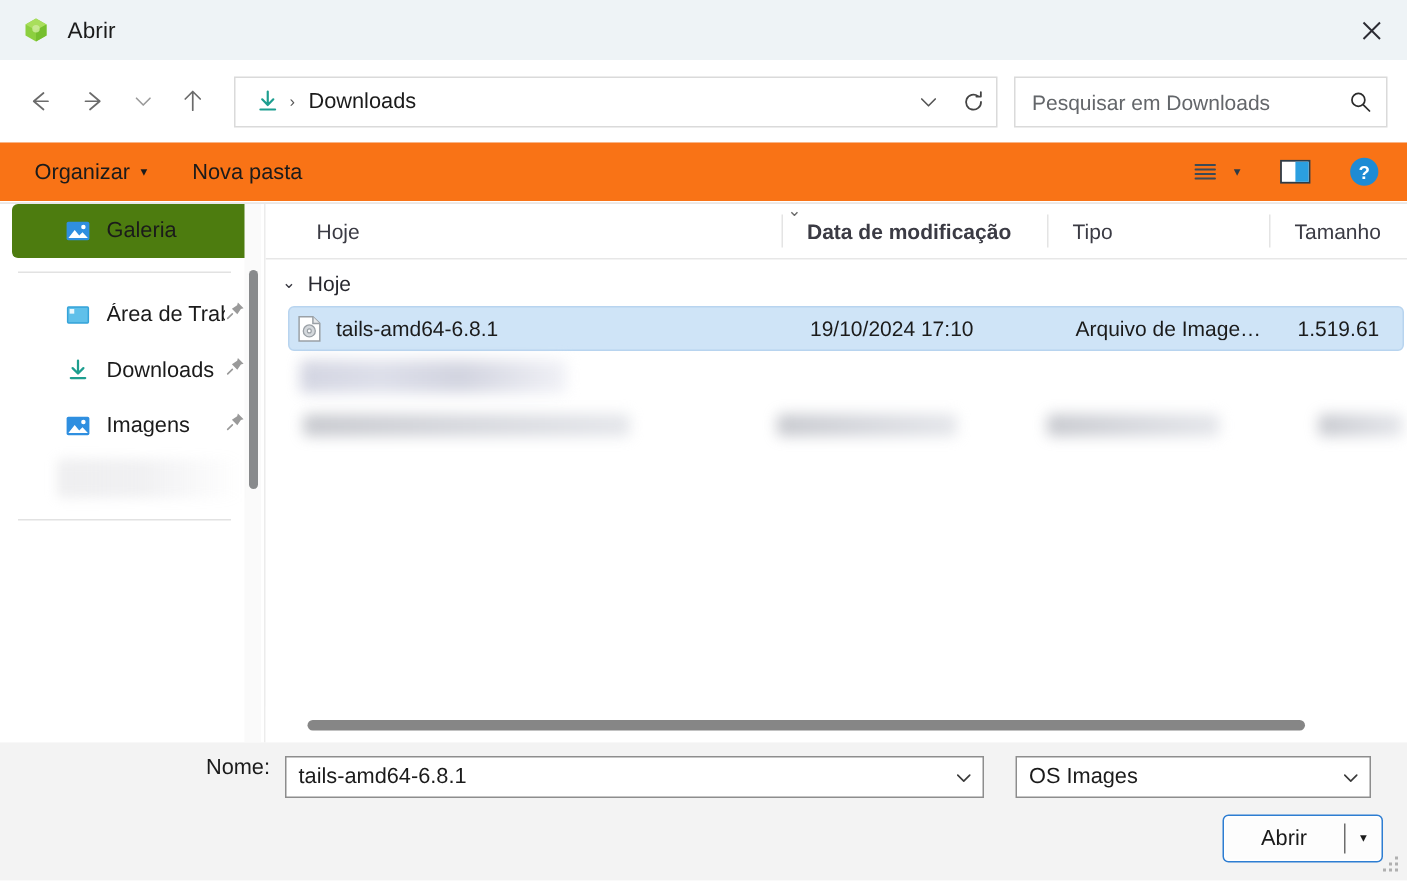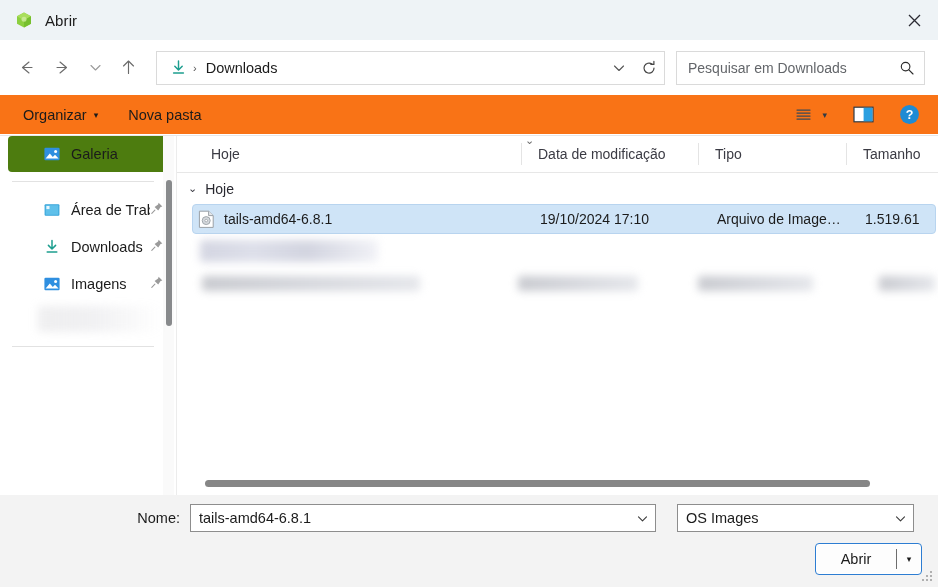--- a/index.html
+++ b/index.html
@@ -194,21 +194,21 @@
   }
   .col {
     font-size: 14px; color: #3b3b44;
     padding-left: 16px;
     height: 22px; display: flex; align-items: center;
     border-left: 1px solid #e4e4e4;
     white-space: nowrap; overflow: hidden;
   }
   .col.first { border-left: none; padding-left: 34px; }
   .c-name { width: 344px; flex: 0 0 344px; }
-  .c-date { width: 177px; flex: 0 0 177px; }
+  .c-date { width: 177px; flex: 0 0 177px; font-weight: bold; }
   .c-type { width: 148px; flex: 0 0 148px; }
   .c-size { width: 120px; flex: 0 0 120px; }
 
   .group {
     height: 31px; display: flex; align-items: center;
     padding-left: 11px; gap: 8px;
   }
   .group-chev { font-size: 11px; color: #3b3b44; font-family:"DejaVu Sans", sans-serif;}
   .group-lbl { font-size: 14px; color: #28282f; }
 
@@ -257,21 +257,21 @@
     margin-left: 28px; width: 665px;
   }
 
   
   .footer {
     height: 92px; min-height: 92px;
     background: #f3f3f3;
     position: relative;
   }
   .frow1 {
-    display: flex; align-items: center;
+    display: flex; 
     padding-top: 9px;
   }
   .fname-label {
     width: 190px; text-align: right; padding-right: 10px;
     font-size: 14.5px; color: #1b1b1b;
   }
   .combo {
     height: 28px; background: #ffffff;
     border: 1px solid #8d8d8d;
     display: flex; align-items: center;

